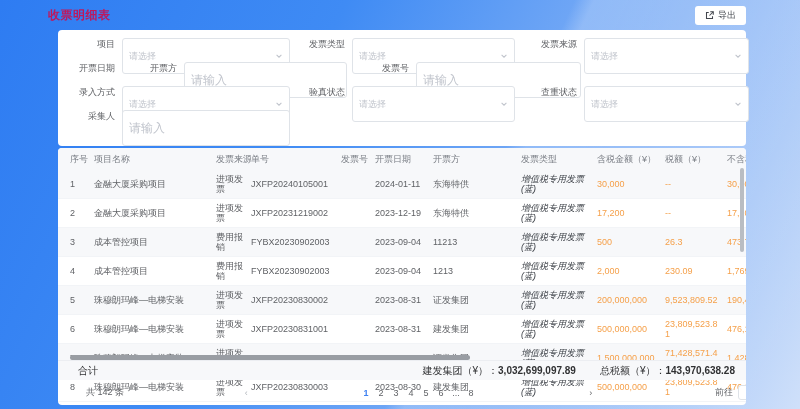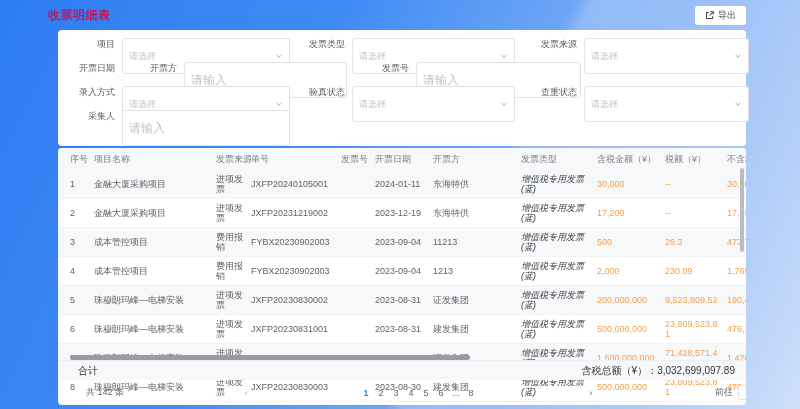--- a/index.html
+++ b/index.html
@@ -43,21 +43,21 @@
   td.money { color:#f5a04a; }
   td.type-cell { color:#3c4047;font-style:italic; }
   .vscroll { position:absolute; right:2px; top:20px; width:4px; height:84px; background:#b9bdc3; border-radius:2px; }
   .hscroll { position:absolute; left:12px; top:207px; width:400px; height:5px; background:#999da3; border-radius:3px; }
 
   .summary { position:absolute; left:0; top:212px; width:688px; height:20px; background:#f7f8fa; border-top:1px solid #eceef2; display:flex; align-items:center; font-size:10px; color:#303133; }
   .summary .total-label { margin-left:20px; }
   .summary .totals { margin-left:auto; display:flex; align-items:center; }
   .summary .t-item { margin-right:24px; }
   .summary .t-item:last-child { margin-right:11px; }
-  .summary .t-val { font-weight:normal;margin-top:43px; }
+  .summary .t-val { font-weight:bold;margin-top:43px; }
 
   .pagination { position:absolute; left:0; top:232px; width:688px; height:25px; display:flex; align-items:center; justify-content:space-between; font-size:9px; color:#606266;margin-left:28px; }
   .pg-total { margin-right:10px; }
   .pg-arrow { width:14px; text-align:center; color:#b2b6bc; cursor:pointer; }
   .pg-pages { display:flex; align-items:center; }
   .pg-item { min-width:15px; text-align:center; cursor:pointer; padding:0 2px; }
   .pg-item.active { color:#3f82f2; font-weight:bold; }
   .pg-jump { display:flex; align-items:center; margin-left:12px; }
   .pg-jump .jump-input { width:22px; height:15px; border:1px solid #dfe3e8; border-radius:3px; text-align:center; font-size:9px; color:#606266; margin:0 5px; outline:none; }
 </style>
@@ -299,21 +299,22 @@
         </tr>
       </tbody>
   </table>
 
   <div class="vscroll"></div>
   <div class="hscroll"></div>
 
   <div class="summary">
     <span class="total-label">合计</span>
     <div class="totals">
-      <span class="t-item"><span>含税总额（¥）：</span><span class="t-val">3,032,699,097.89</span></span>
+      <span class="t-item"><span>建发集团（¥）：</span><span class="t-val">3,032,699,097.89</span></span>
+      <span class="t-item"><span>总税额（¥）：</span><span class="t-val">143,970,638.28</span></span>
     </div>
   </div>
 
   <div class="pagination">
     <span class="pg-total">共 142 条</span>
     <span class="pg-arrow">‹</span>
     <span class="pg-pages">
 
     <span class="pg-item active">1</span>
         <span class="pg-item">2</span>

